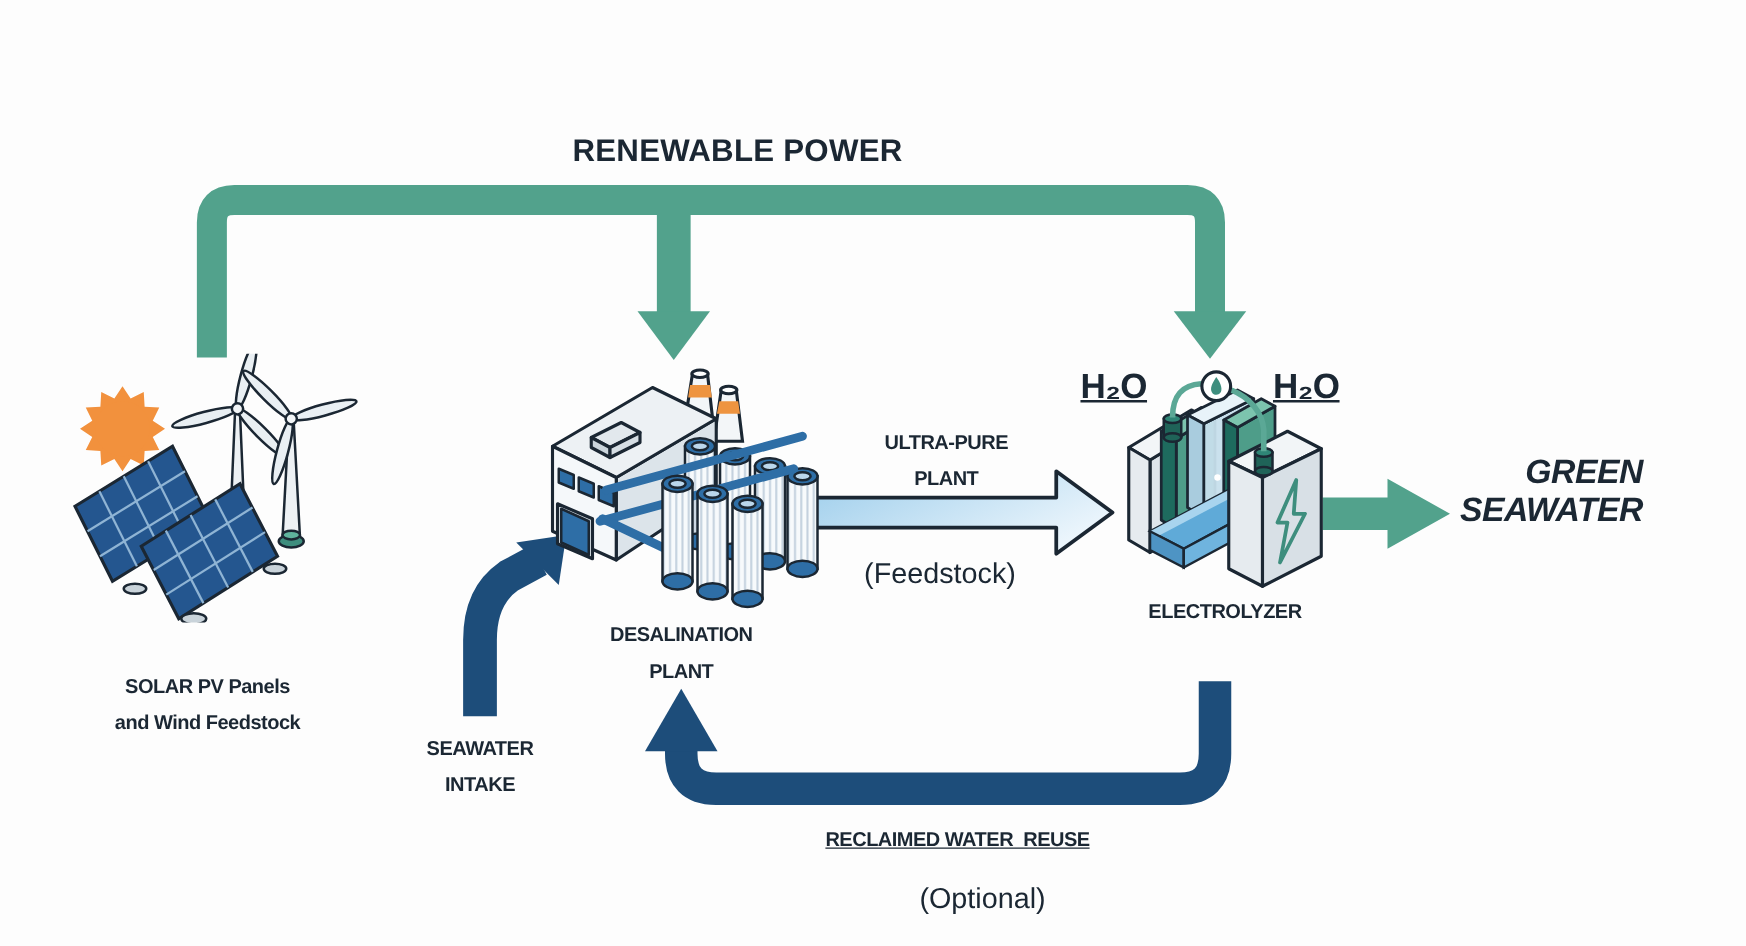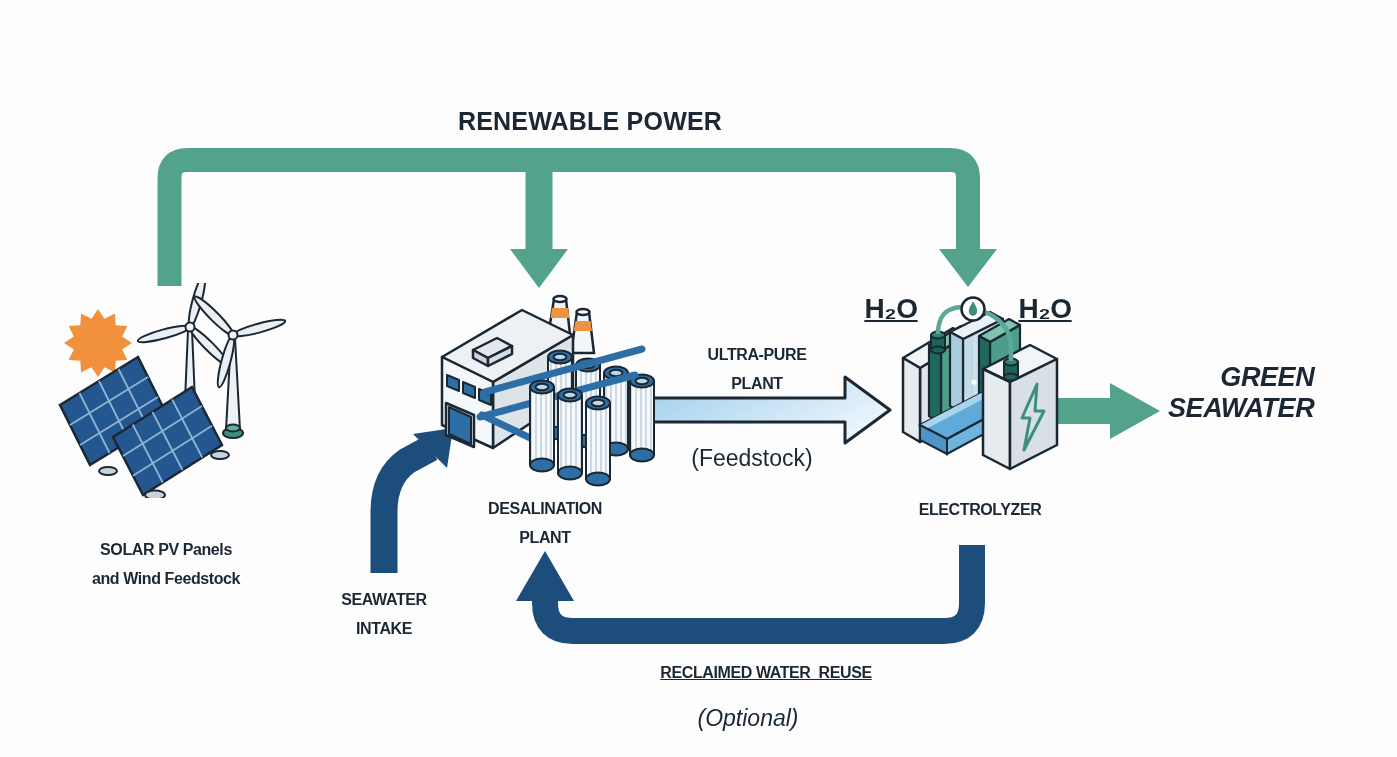--- a/index.html
+++ b/index.html
@@ -281,23 +281,23 @@
 
   <div class="lbl big" style="left:757px;top:340px;">
     <span class="ln">ULTRA-PURE</span>
     <span class="ln">PLANT</span>
   </div>
   <div class="lbl note" style="left:752px;top:427px;">(Feedstock)</div>
 
   <div class="lbl h2o" style="left:891px;top:293px;">H₂O</div>
   <div class="lbl h2o" style="left:1045px;top:293px;">H₂O</div>
 
-  <div class="lbl big" style="left:980px;top:495px;">ELECTROLYZER</div>
+  <div class="lbl big" style="left:980px;top:475px;">ELECTROLYZER</div>
 
   <div class="lbl green-h2" style="left:1168px;top:362px;">
     <span class="ln">GREEN</span>
     <span class="ln">SEAWATER</span>
   </div>
 
   <div class="lbl big prewrap" style="left:766px;top:658px;">RECLAIMED WATER  REUSE</div>
-  <div class="lbl note" style="left:748px;top:687px;font-style:italic;">(Optional)</div>
+  <div class="lbl note" style="left:786px;top:687px;">(Optional)</div>
 
 </div>
 
 </body></html>

